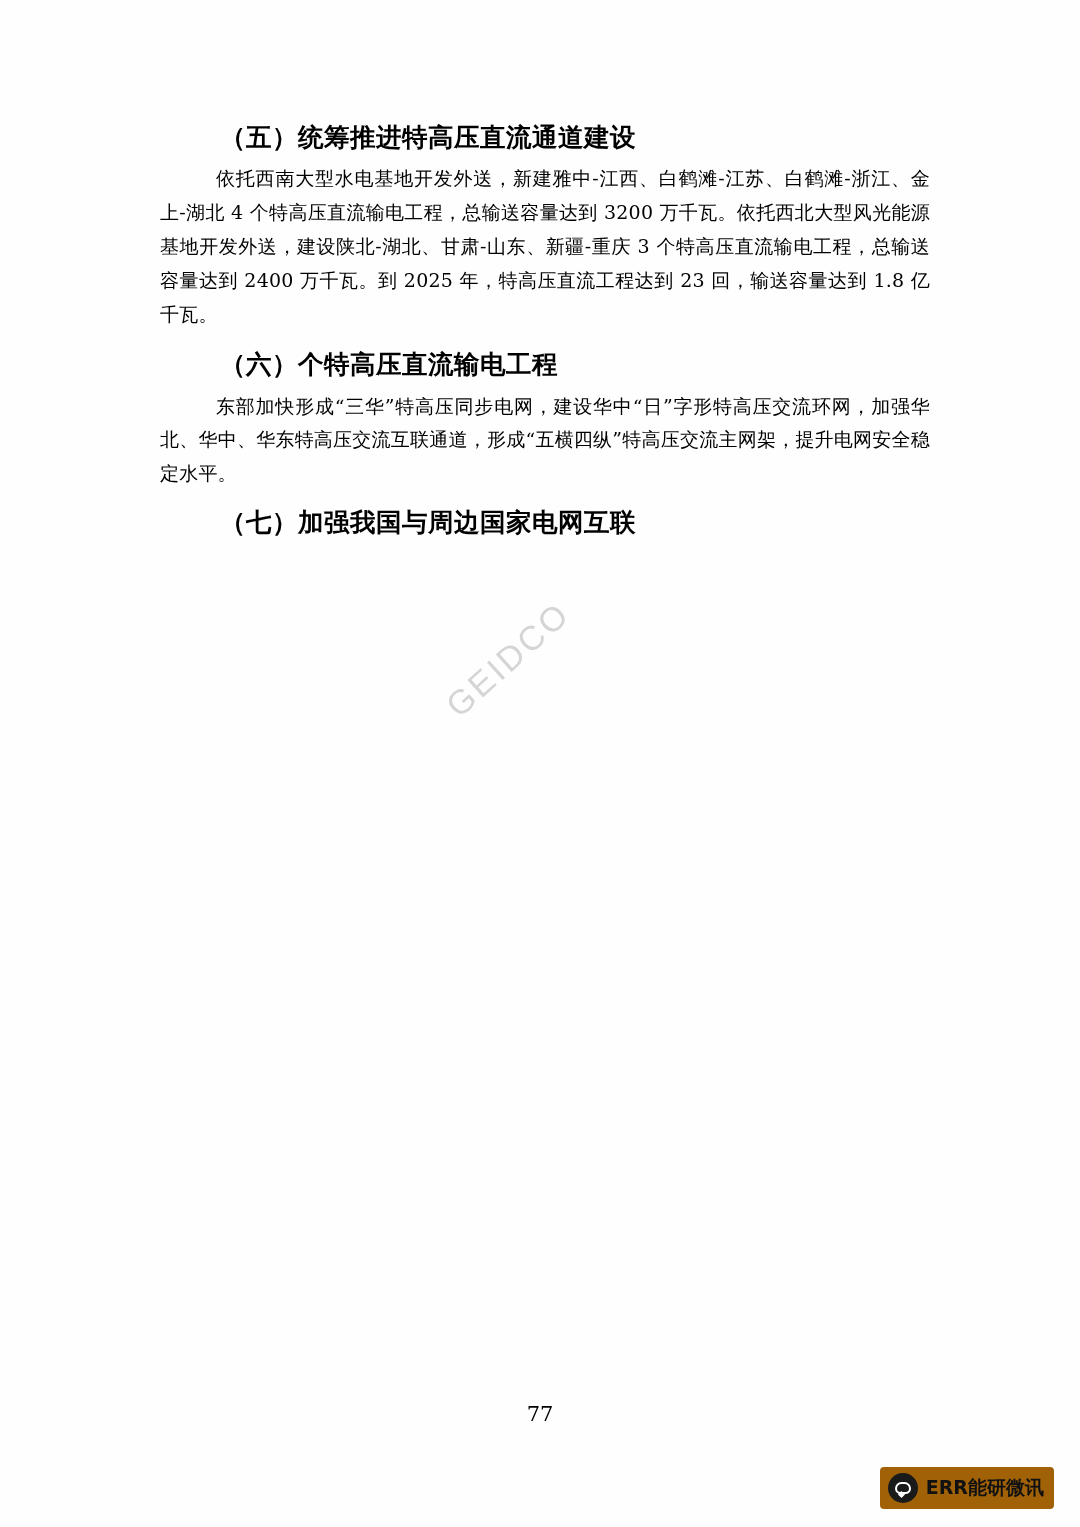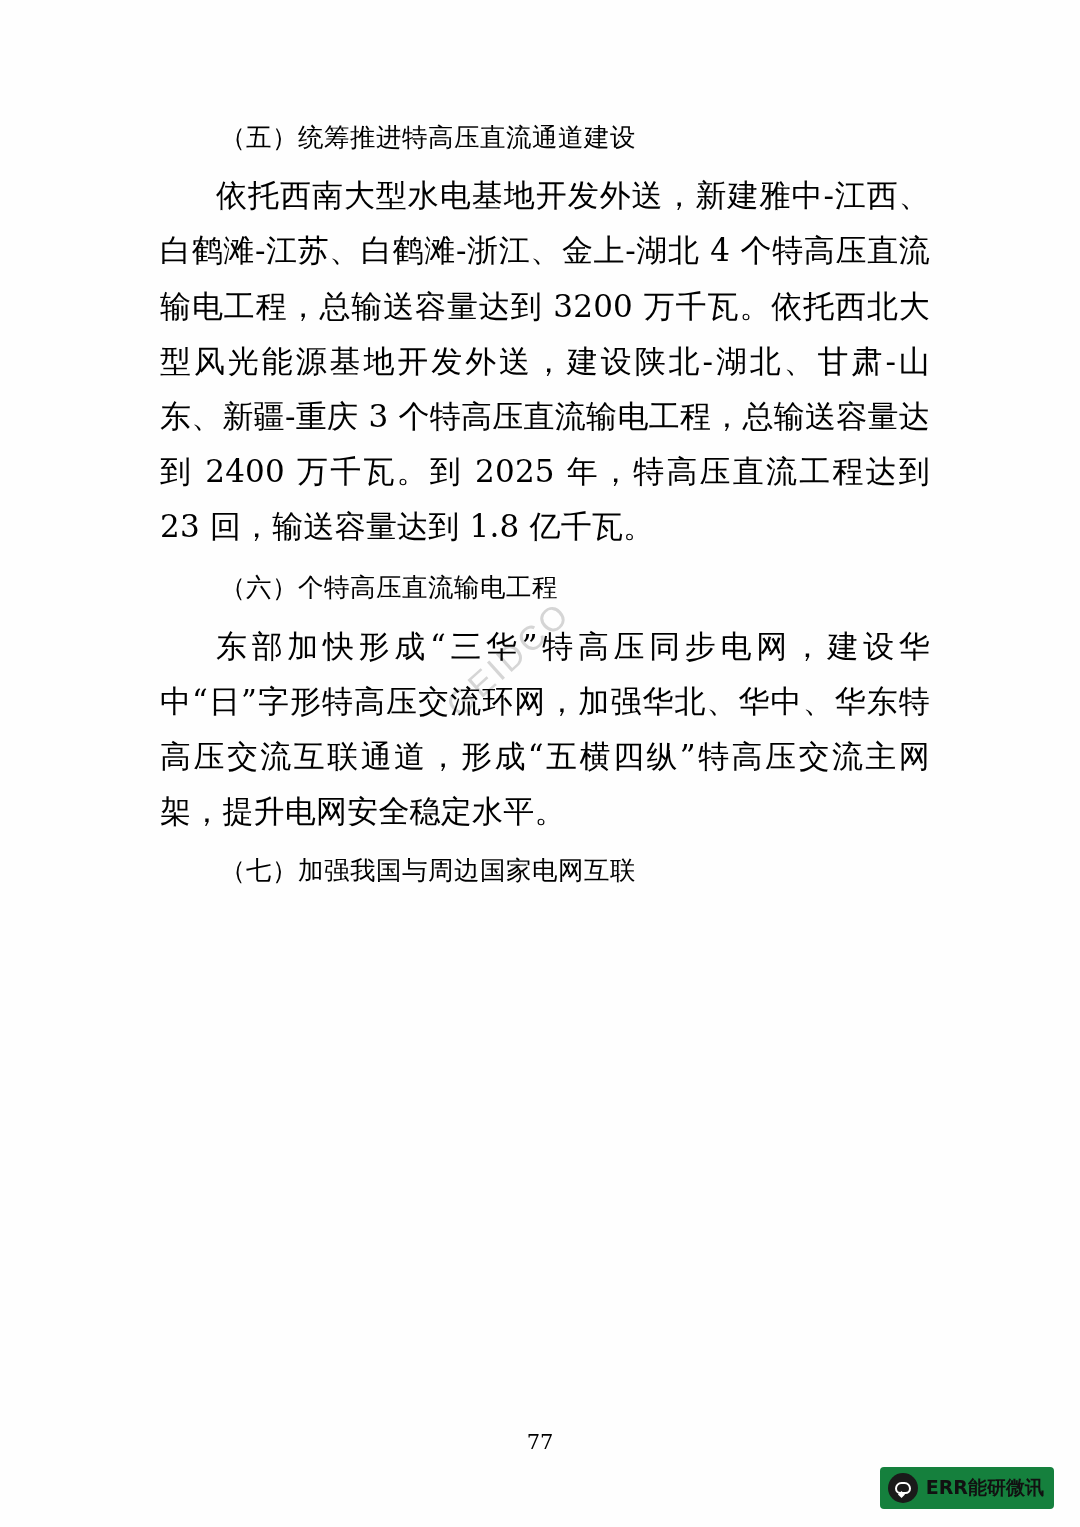--- a/index.html
+++ b/index.html
@@ -26,32 +26,32 @@
 
   .content {
     position: absolute;
     left: 160px;
     top: 118px;
     width: 770px;
   }
 
   .heading {
     font-size: 25.5px;
-    font-weight: normal;
+    font-weight: bold;
     letter-spacing: 0.5px;
     line-height: 1.5;
     margin: 0 0 6px 0;
     text-indent: 60px;
     font-family: "DejaVu Serif", "Liberation Serif", serif;
   }
 
   .para {
-    font-size: 31px;
+    font-size: 19px;
     line-height: 1.78;
-    margin: 12px 0 4px 0;
+    margin: 0 0 4px 0;
     text-align: justify;
     text-justify: inter-ideograph;
     text-indent: 56px;
     letter-spacing: 0.2px;
   }
 
   .para.tight {
     margin-bottom: 2px;
   }
 
@@ -78,32 +78,31 @@
   }
 
   .page-number {
     position: absolute;
     left: 0;
     top: 1402px;
     width: 1080px;
     text-align: center;
     font-size: 21px;
     font-family: "DejaVu Serif", "Liberation Serif", serif;
-    margin-top: 28px;
   }
 
   
   .badge {
     position: absolute;
     right: 26px;
     bottom: 18px;
     display: flex;
     align-items: center;
     gap: 8px;
-    background: #15803d;
+    background: #a16207;
     padding: 6px 10px 6px 8px;
     border-radius: 4px;
     text-align: center;
   }
   .badge-logo {
     width: 30px;
     height: 30px;
     border-radius: 50%;
     background: #1a1a1a;
     position: relative;

